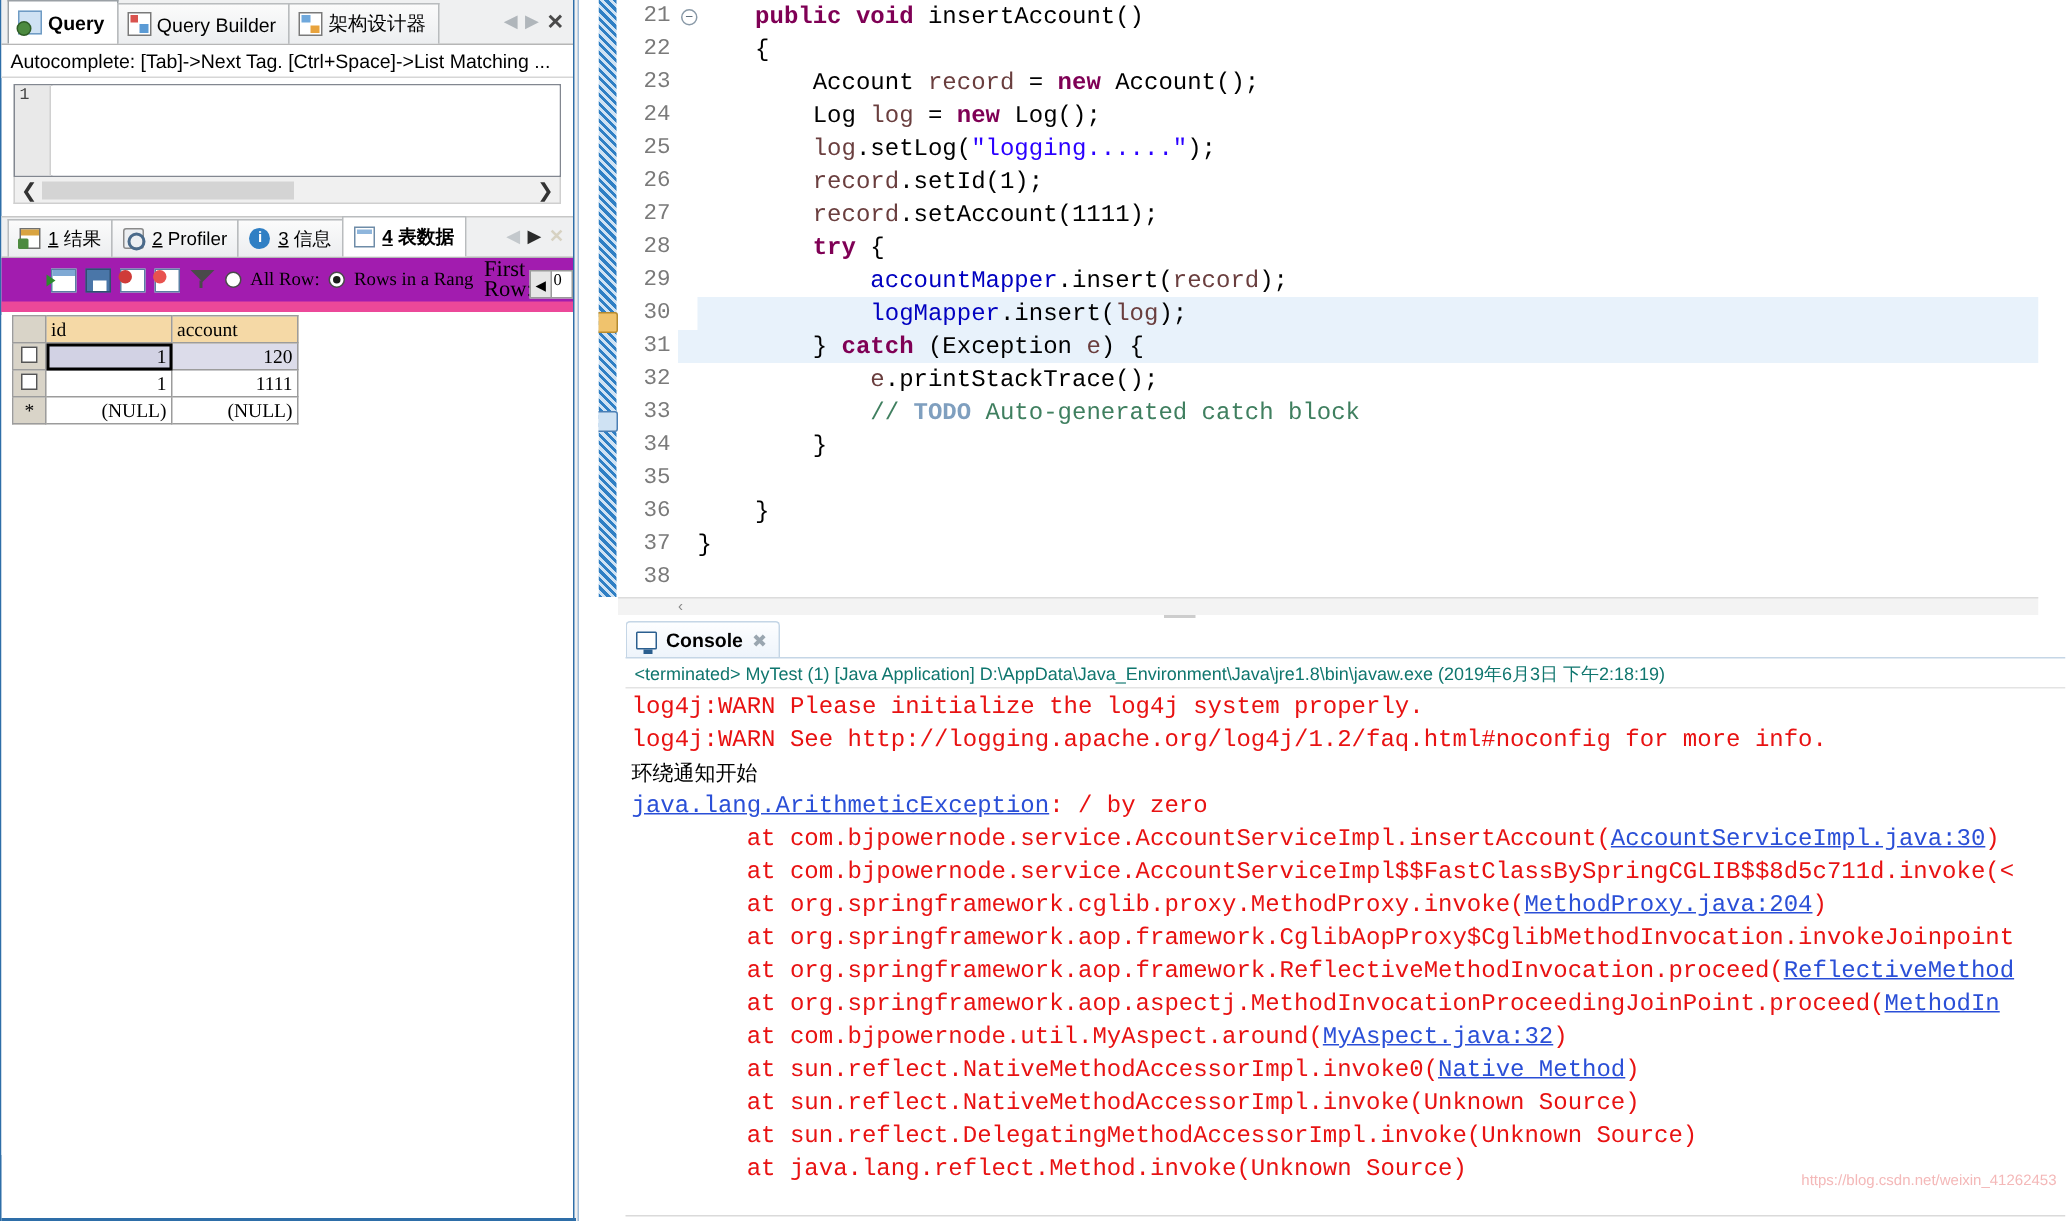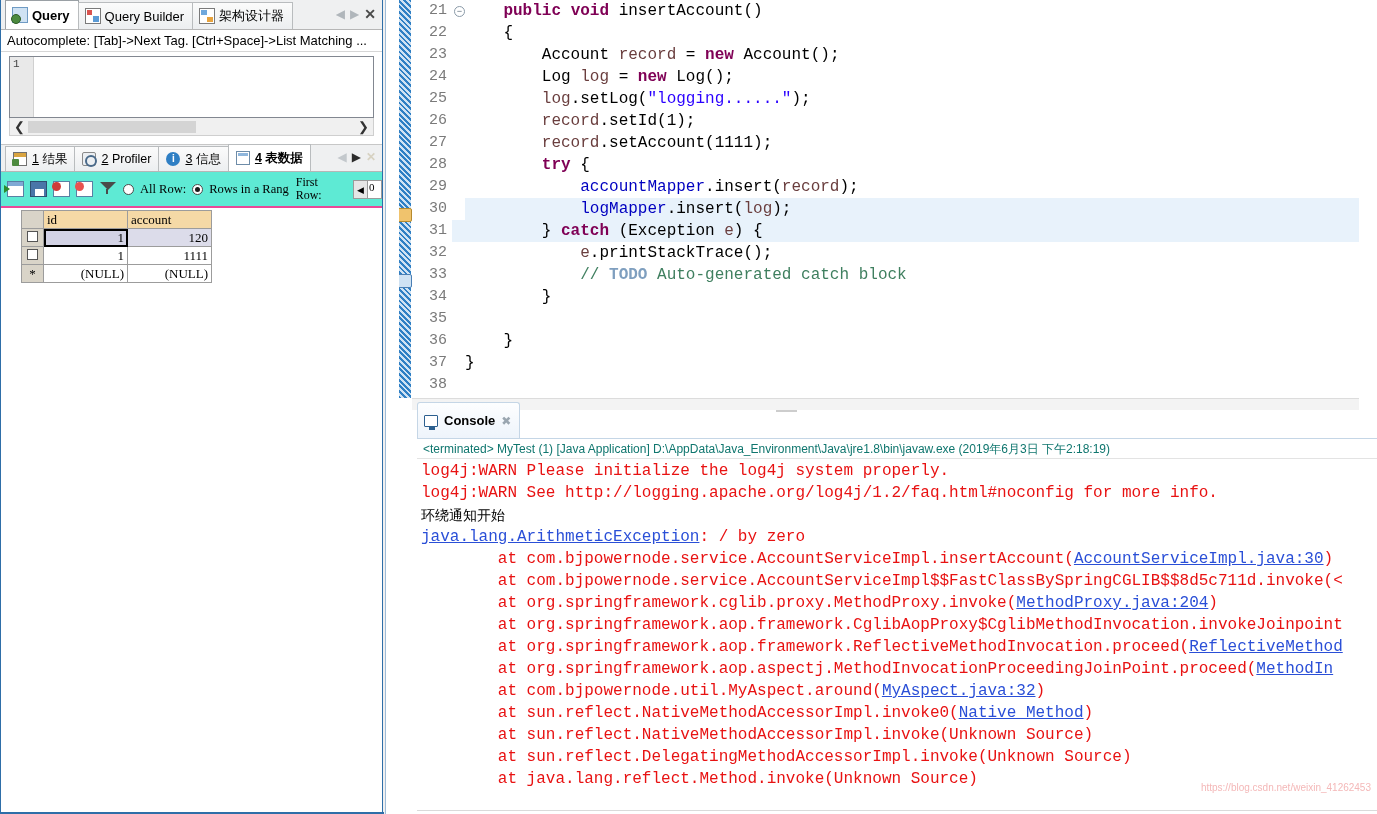--- a/index.html
+++ b/index.html
@@ -113,48 +113,48 @@
   .rico-tbl { background:#fff; border:1px solid #6e8ca8; }
   .rico-tbl:before{content:"";position:absolute;left:1px;top:1px;right:1px;height:3px;background:#8fb6dc;}
 
   .res-nav { position:absolute; right:6px; top:5px; display:flex; align-items:center; gap:5px; font-size:12px; }
   .res-nav .arl { color:#c3c8cc; }
   .res-nav .arr2 { color:#2b2b2b; }
   .res-nav .clo2 { color:#d7d2c2; font-weight:bold; }
 
   
   .grid-toolbar {
-    position:relative; height: 36px; background:#5eead4;
-    border-bottom:2px solid #ec4899;
+    position:relative; height: 36px; background:#a21caf;
+    border-bottom:7px solid #ec4899;
     display:flex; align-items:center; padding-left:6px; gap:6px;
-    font-family:"Liberation Serif", serif; font-size:12px;
+    font-family:"Liberation Serif", serif; font-size:12px;justify-content:center;
   }
   .gt-ico { width:17px; height:16px; position:relative; display:inline-block; }
   .gt-grid { background:#fff; border:1px solid #5a7fa3; }
   .gt-grid:before{content:"";position:absolute;left:0;top:0;right:0;height:4px;background:#7fa9d4;}
   .gt-plus:after{content:"";position:absolute;left:-4px;top:3px;width:0;height:0;border-left:6px solid #2d8a2d;border-top:4px solid transparent;border-bottom:4px solid transparent;}
   .gt-save { background:#4a76a8; border:1px solid #2f4f70; }
   .gt-save:after{content:"";position:absolute;left:4px;top:7px;width:9px;height:7px;background:#fff;}
   .gt-del:before{content:"";position:absolute;left:-2px;bottom:-2px;width:9px;height:9px;border-radius:50%;background:#cf3b38;}
   .gt-del2:before{content:"";position:absolute;left:-2px;bottom:-2px;width:9px;height:9px;border-radius:50%;background:#e8524f;}
   .gt-filter { width:18px; }
   .gt-filter:before{content:"";position:absolute;left:1px;top:1px;width:0;height:0;border-left:8px solid transparent;border-right:8px solid transparent;border-top:8px solid #4a4a4a;}
   .gt-filter:after{content:"";position:absolute;left:7px;top:8px;width:2px;height:5px;background:#4a4a4a;}
   .radio { width:11px; height:11px; border-radius:50%; border:1.5px solid #4a4a4a; display:inline-block; position:relative; background:#fff; vertical-align:middle;}
   .radio.on:after{content:"";position:absolute;left:2px;top:2px;width:5px;height:5px;border-radius:50%;background:#1a1a1a;}
   .gt-lbl { font-family:"Liberation Serif", serif; font-size:12.5px; color:#000; white-space:nowrap;}
-  .firstrow-wrap { display:flex; flex-direction:column; font-family:"Liberation Serif", serif; font-size:12px; line-height:13px; margin-left:1px; }
+  .firstrow-wrap { display:flex; flex-direction:column; font-family:"Liberation Serif", serif; font-size:15px; line-height:13px; margin-left:1px; }
   .firstrow-wrap span:last-child { text-align:right; }
   .spin { position:absolute; right:0px; top:8px; display:flex; align-items:center; }
   .spin .sb { width:15px; height:19px; background:#e6e6e6; border:1px solid #9a9a9a; display:flex; align-items:center; justify-content:center; font-size:9px; }
   .spin .sv { width:14px; height:19px; background:#fff; border:1px solid #9a9a9a; border-left:none; font-size:11px; text-align:left; padding-left:1px; font-family:"Liberation Serif",serif;}
 
   
   .grid-area { position:relative; background:#fff; height: 560px; }
-  table.dgrid { border-collapse: collapse; font-family:"Liberation Serif", serif; font-size:13px; margin-left:20px; margin-top:2px;}
+  table.dgrid { border-collapse: collapse; font-family:"Liberation Serif", serif; font-size:13px; margin-left:7px; margin-top:2px;}
   table.dgrid th, table.dgrid td { border:1px solid #9c9c9c; height:18px; padding:0 3px; }
   table.dgrid th.corner { width:22px; background:#d9d4c8; }
   table.dgrid th.col { background:#f5d9a6; text-align:left; width: 84px; font-weight:normal;}
   table.dgrid td.rowhdr { background:#d9d4c8; text-align:center; width:22px; }
   table.dgrid td.val { text-align:right; background:#fff; }
   table.dgrid tr.sel td.val { background:#dcdcea; }
   table.dgrid tr.sel td.val.cur { outline: 2px solid #000; outline-offset:-2px; background:#d2d2e4;}
   .chk { width:11px; height:11px; border:1.5px solid #555; background:#fff; display:inline-block; }
   td.nullcell { color:#000; text-align:right; background:#fff; }
 
@@ -216,21 +216,21 @@
   }
 
   
   #console {
     position:absolute; left:417px; top:412px; width:960px; height:402px; background:#fff;
   }
   .console-tabstrip {
     position:relative; height: 26px; background:#fff; display:flex; align-items:flex-end;
   }
   .ctab {
-    display:flex; align-items:center; gap:6px; height:36px; padding:0 8px 0 6px;
+    display:flex; align-items:center; gap:6px; height:24px; padding:0 8px 0 6px;
     font-size:13px; font-weight:bold; color:#000;
     background: linear-gradient(#fdfeff,#eef4fb);
     border:1px solid #c5d6e6; border-bottom:none;
     border-radius: 3px 3px 0 0;
   }
   .ctab .cico {
     width:14px; height:12px; background:#fff; border:1.5px solid #2b5f8f; border-radius:1px; position:relative;
   }
   .ctab .cico:after{content:"";position:absolute;left:4px;bottom:-4px;width:6px;height:3px;background:#2b5f8f;}
   .ctab .cclose { color:#9aa6b0; font-size:12px; font-weight:normal; }

